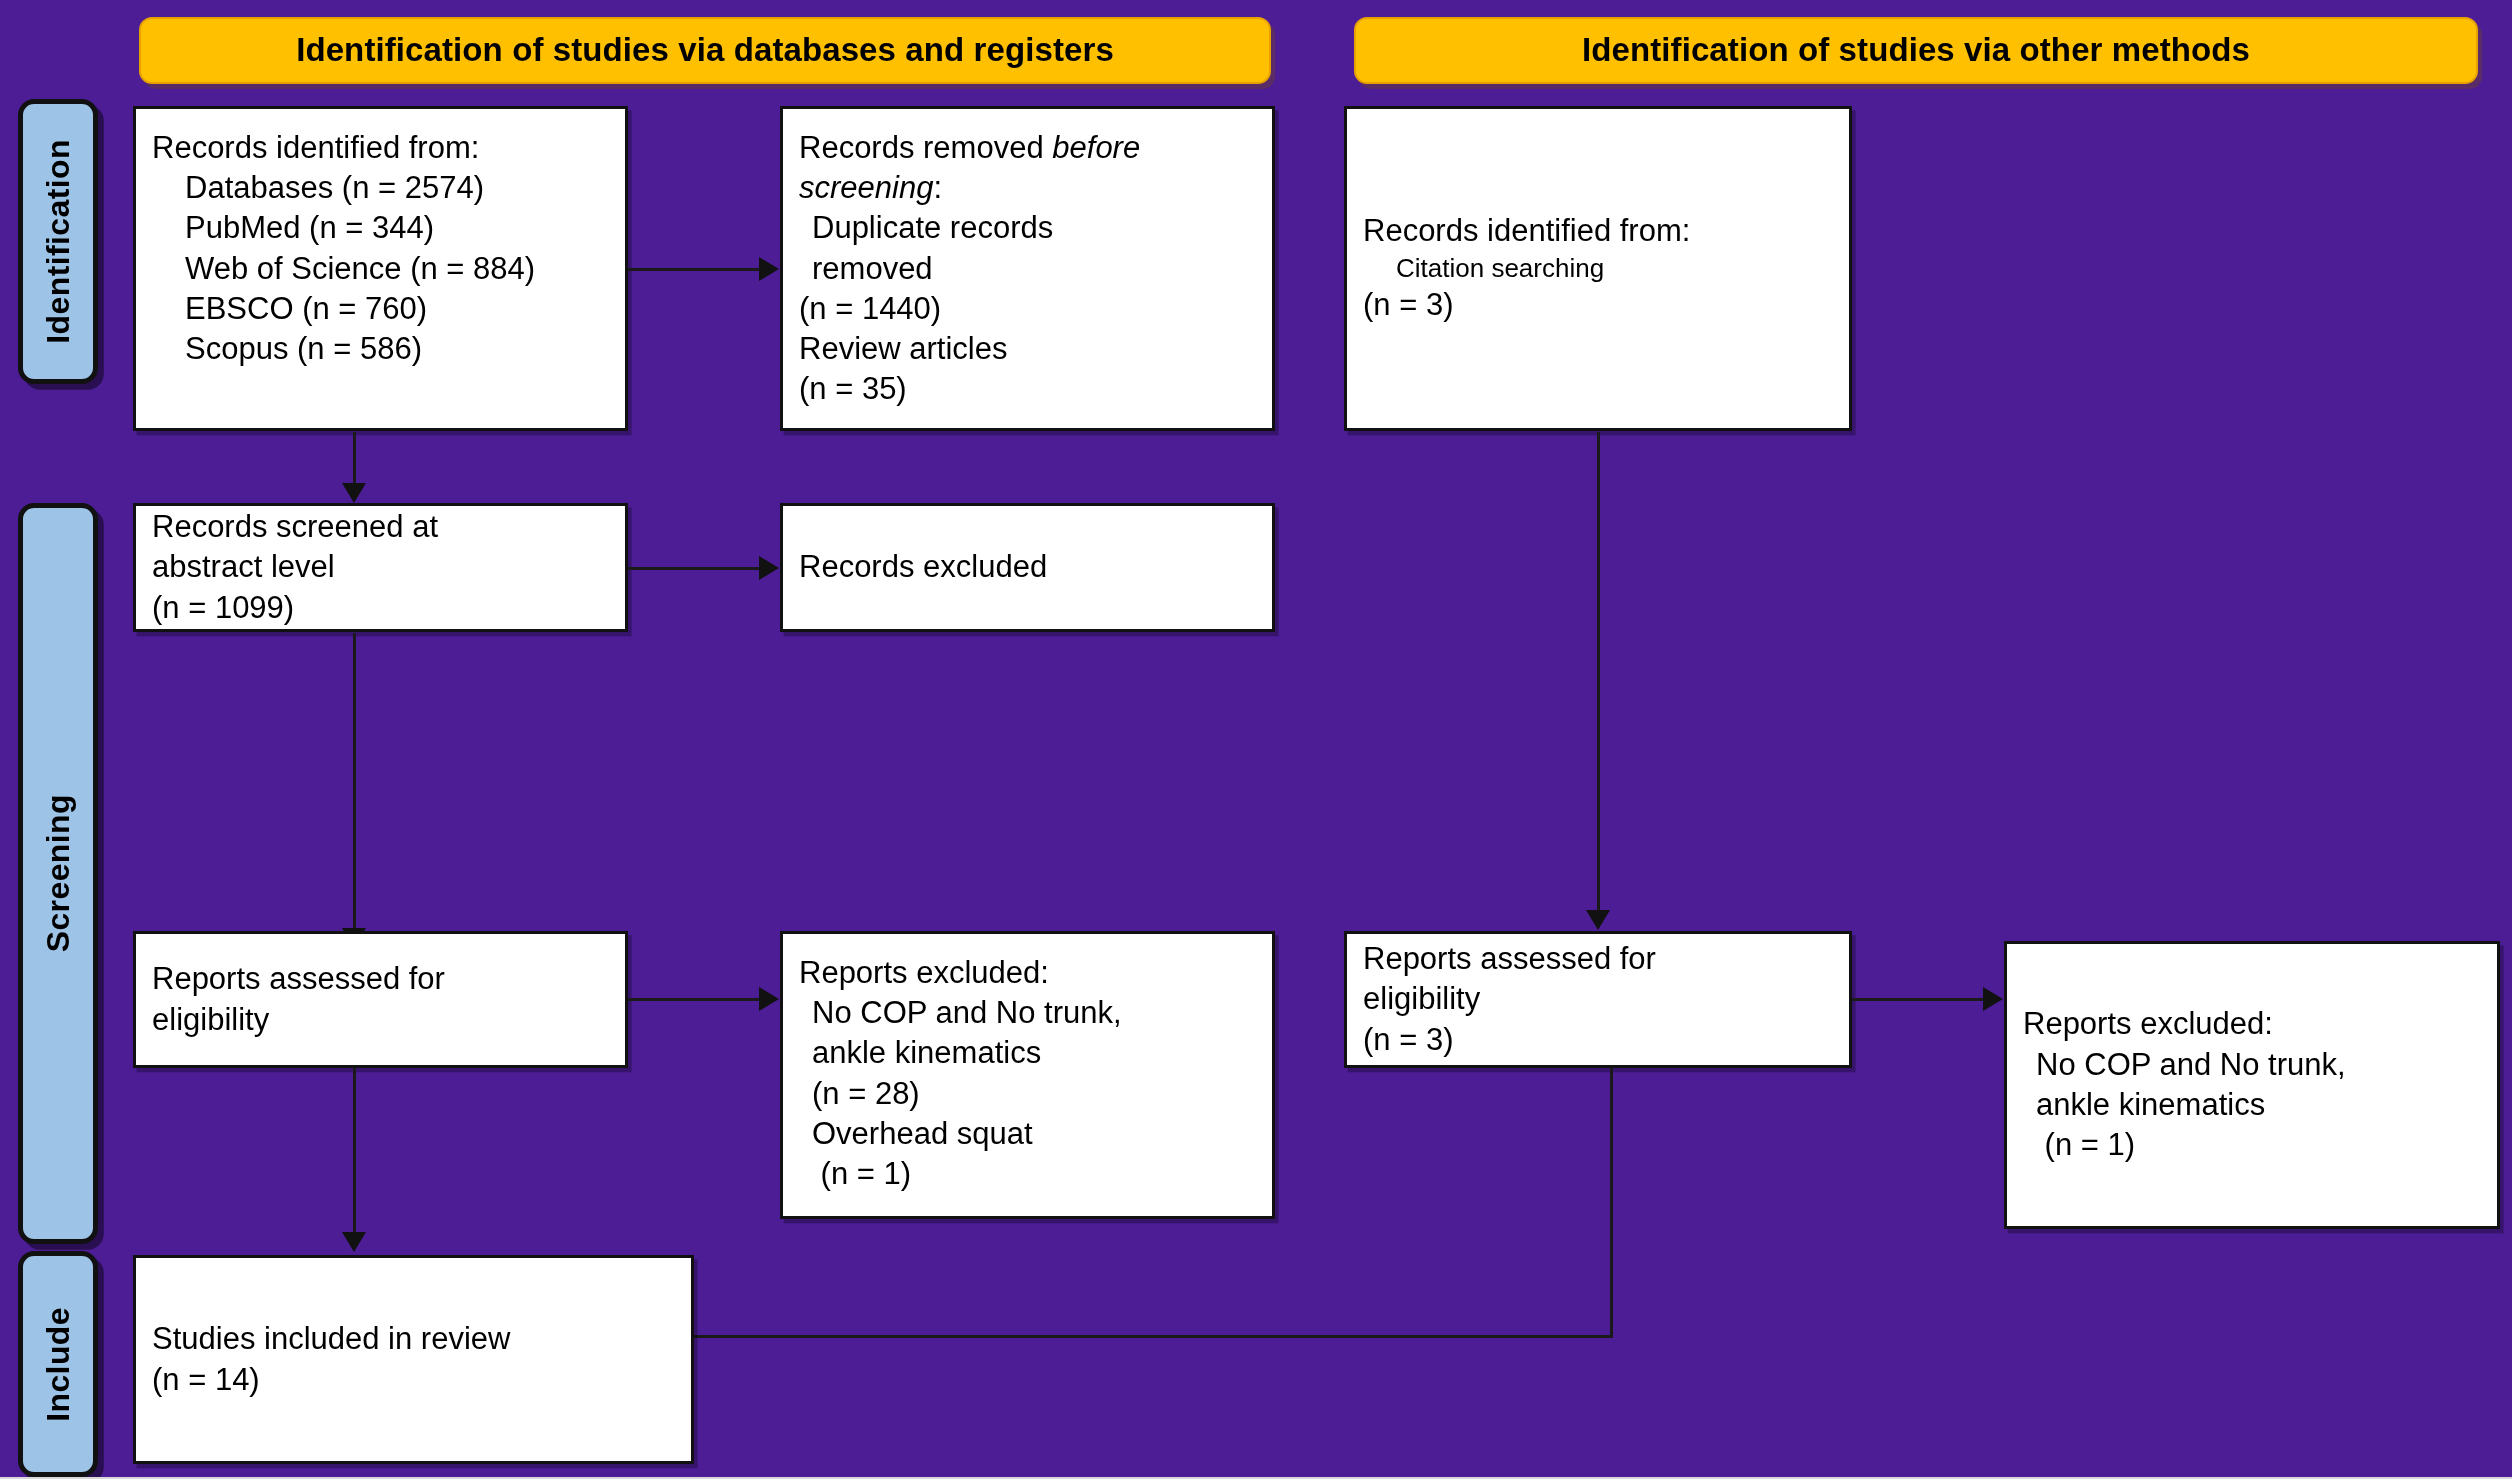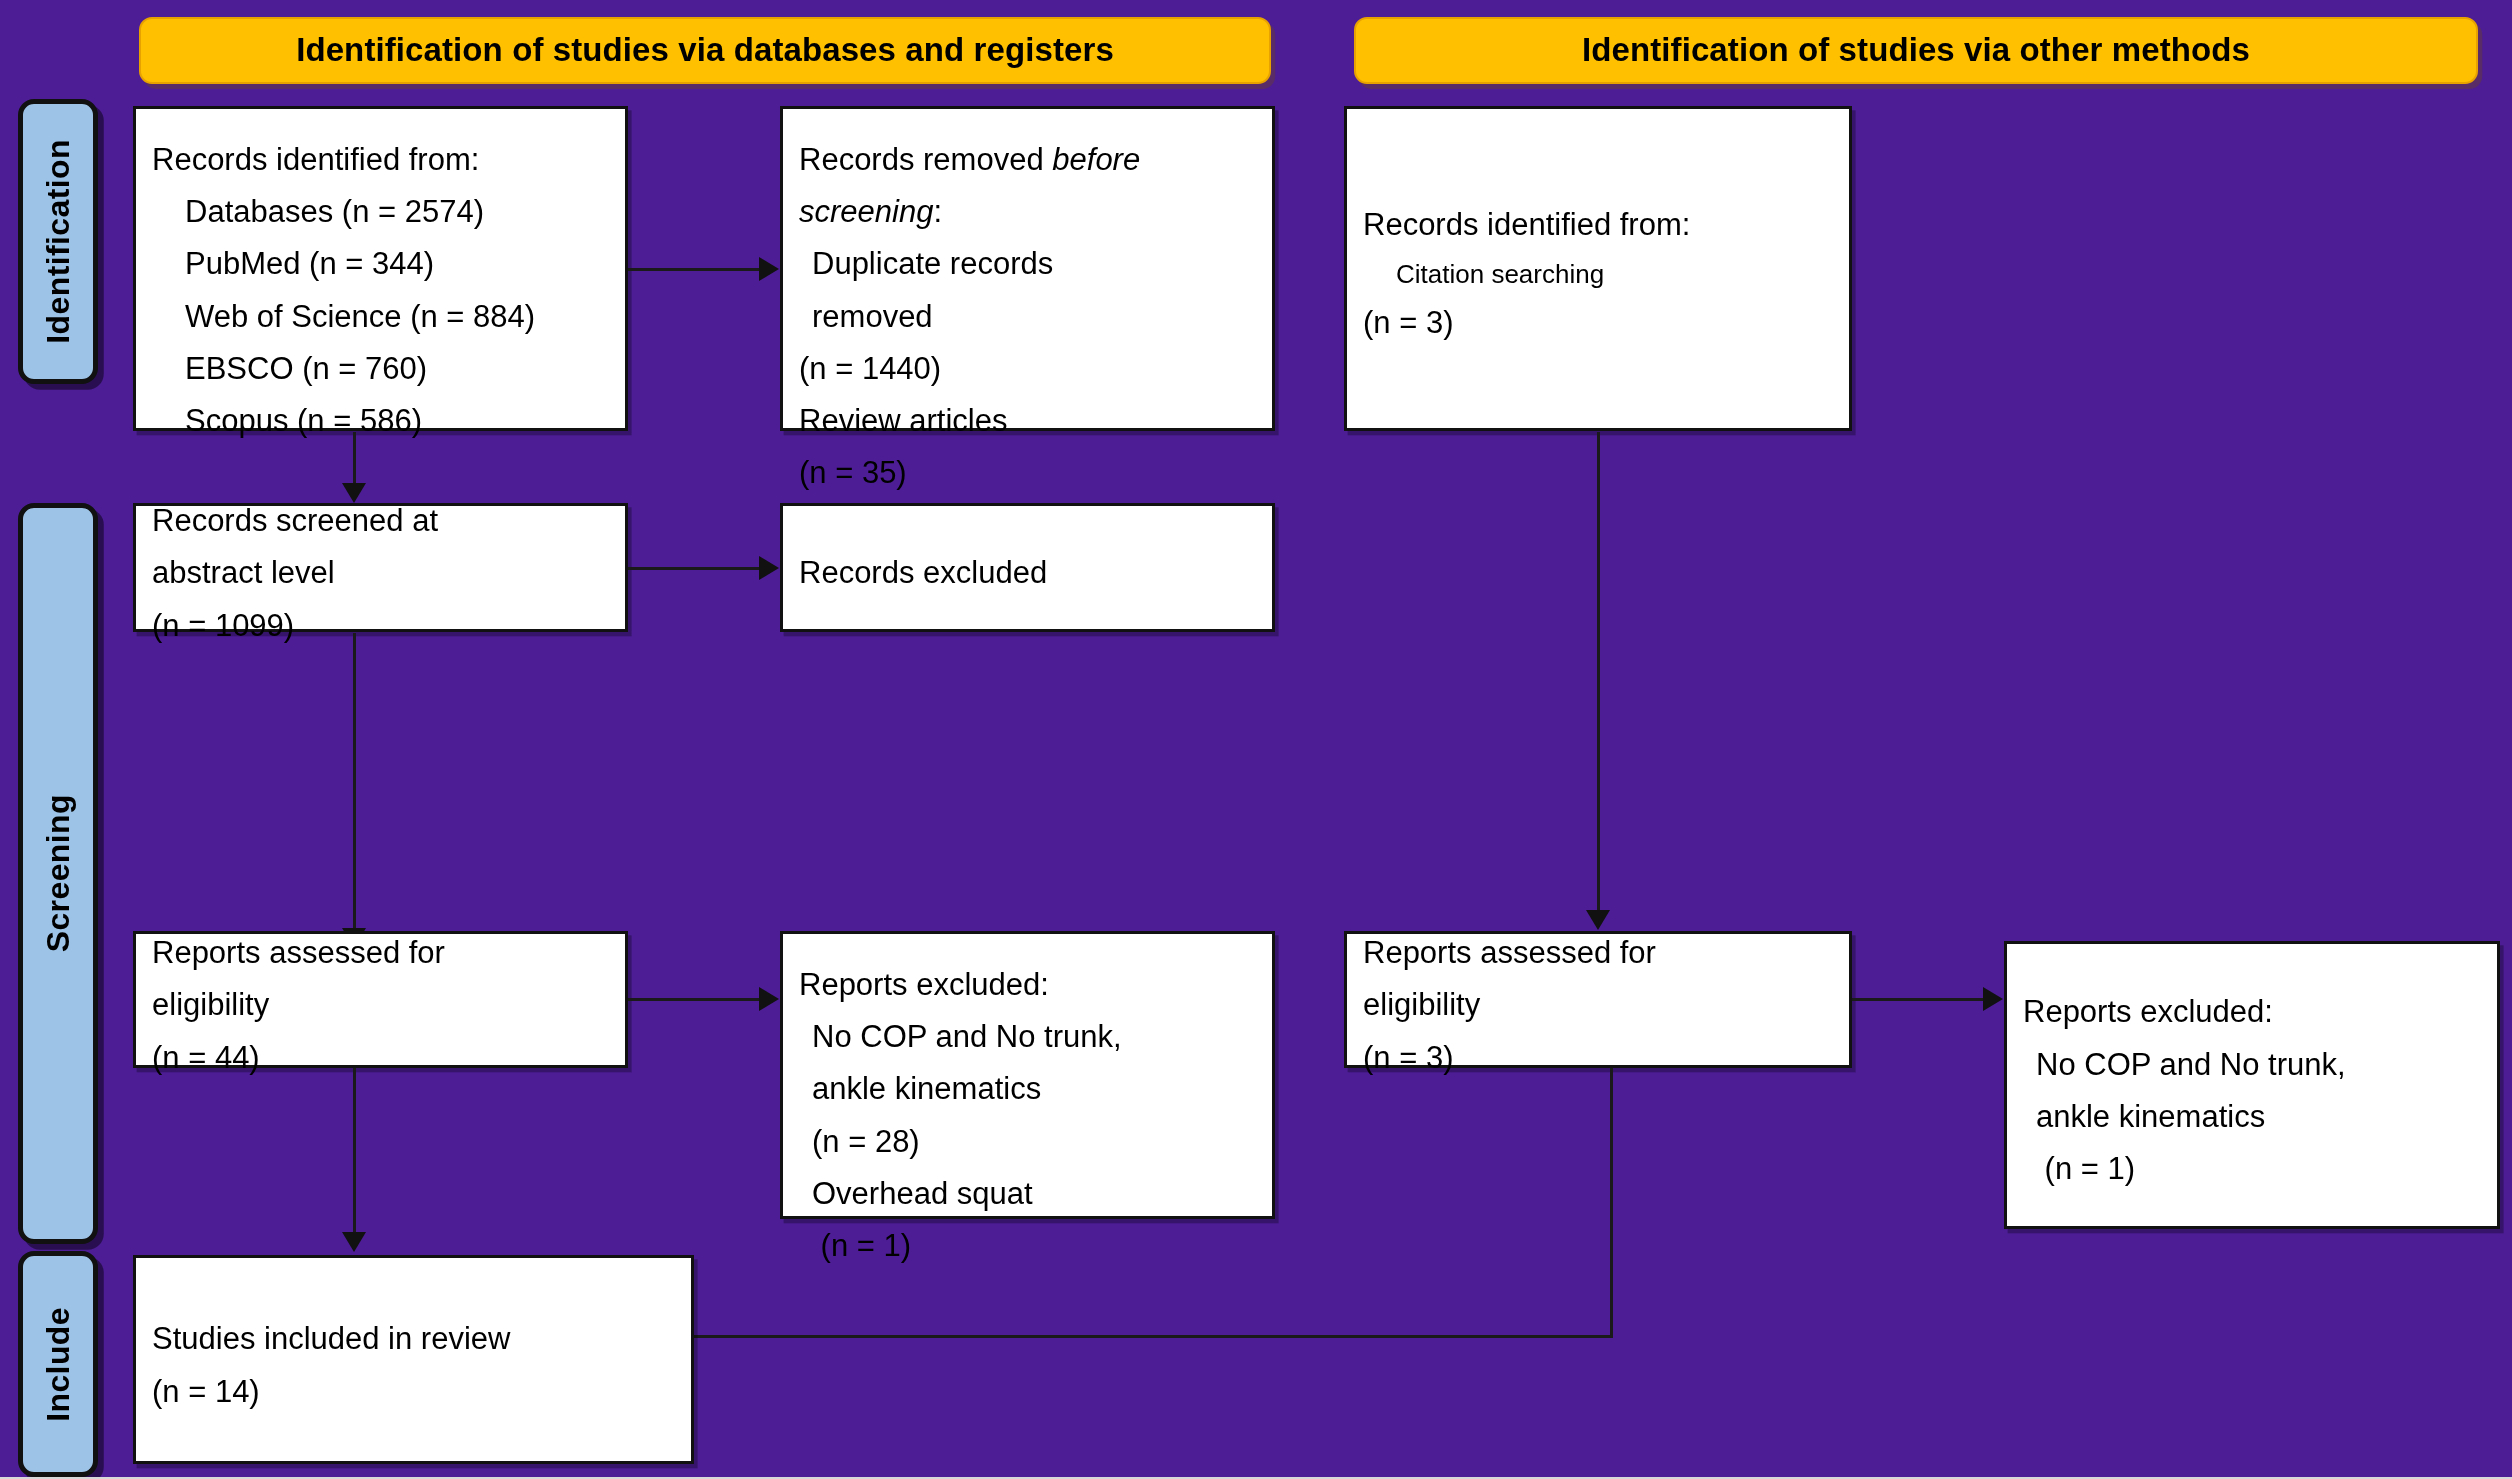--- a/index.html
+++ b/index.html
@@ -58,21 +58,20 @@
     align-items:center;
   }
   .box .inner{
     width:100%;
     padding:0 16px;
   }
   .box .line{
     display:block;
     white-space:pre;
     line-height:1.30;
-    margin-top:12px;
   }
   .ind1{padding-left:33px;}
   .ind2{padding-left:13px;}
   .it{font-style:italic;}
   
   .box.topalign{align-items:flex-start;}
   .box.topalign .inner{padding-top:18.7px;}
 
   
   .vline{position:absolute;background:#1a1a1a;width:2.9px;}
@@ -175,21 +174,20 @@
   <div class="hline" style="left:628px;top:567px;width:131px;"></div>
   <div class="arrow-right" style="left:759px;top:556px;"></div>
 
   <div class="vline" style="left:353px;top:633px;height:295px;"></div>
   <div class="arrow-down" style="left:342px;top:928px;"></div>
 
   <div class="box" style="left:133px;top:931px;width:495px;height:137px;">
     <div class="inner">
       <span class="line" style="font-size:31px;">Reports assessed for</span>
       <span class="line" style="font-size:31px;">eligibility</span>
-      <span class="line" style="font-size:31px;">(n = 44)</span>
     </div>
   </div>
 
   <div class="box topalign" style="left:780px;top:931px;width:495px;height:288px;">
     <div class="inner">
       <span class="line" style="font-size:31px;">Reports excluded:</span>
       <span class="line ind2" style="font-size:31px;">No COP and No trunk,</span>
       <span class="line ind2" style="font-size:31px;">ankle kinematics</span>
       <span class="line ind2" style="font-size:31px;">(n = 28)</span>
       <span class="line ind2" style="font-size:31px;">Overhead squat</span>

